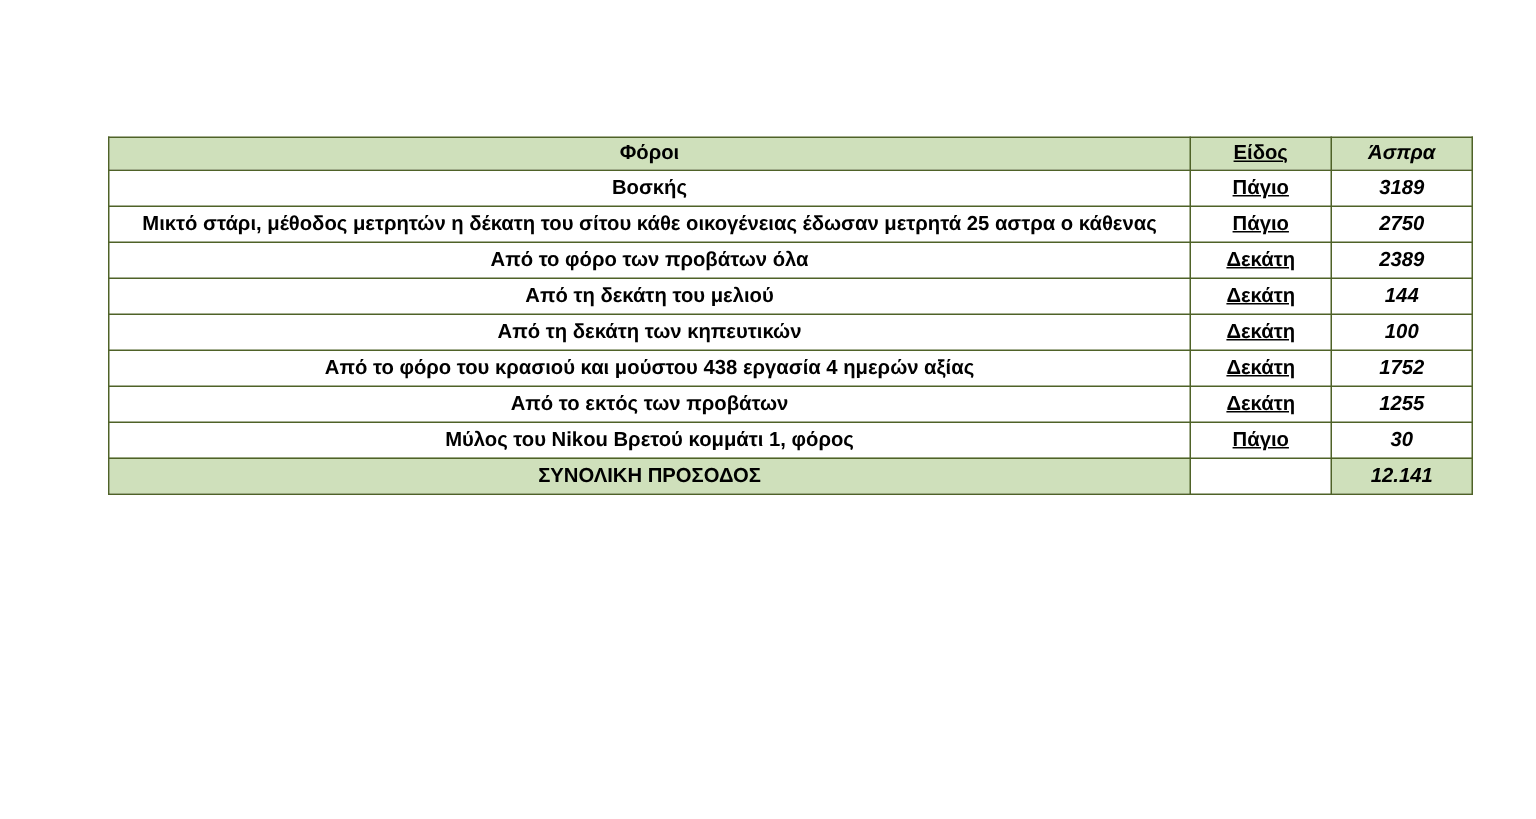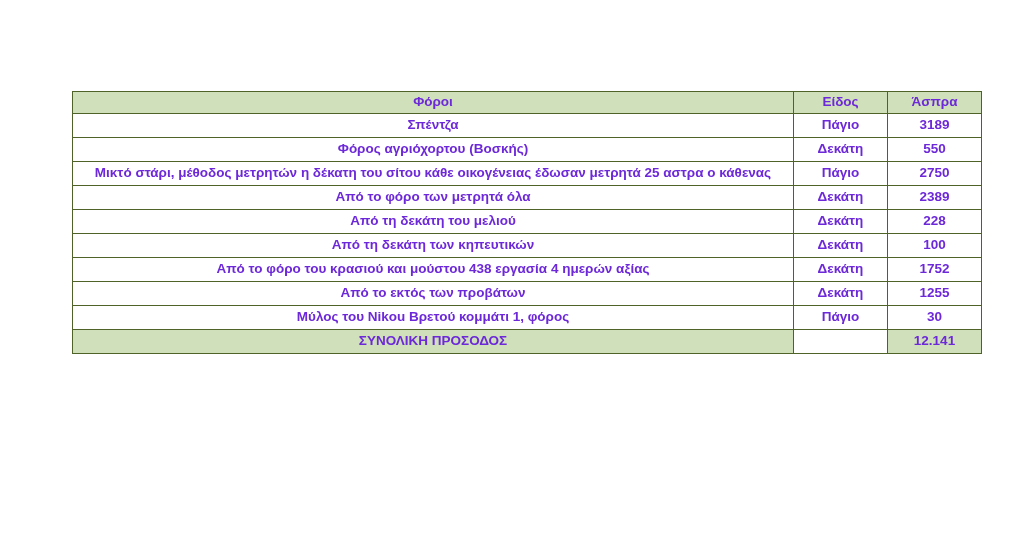--- a/index.html
+++ b/index.html
@@ -25,31 +25,31 @@
   table.tax-table {
     border-collapse: collapse;
     width: 884px;
     table-layout: fixed;
   }
   table.tax-table td, table.tax-table th {
     border: 1px solid #4f6228;
     padding: 2px 4px;
     font-size: 13.5px;
     font-weight: bold;
-    color: #6d28d9;
+    color: #000000;
     text-align: center;
     vertical-align: middle;
     line-height: 1.25;
   }
   thead th {
     background: #cfe0bb;
   }
   .col-desc { width: 712px; }
-  .col-type { width: 85px; }
-  .col-amount { width: 85px; }
+  .col-type { width: 85px; text-decoration: underline; }
+  .col-amount { width: 85px; font-style: italic; }
   tbody td {
     background: #ffffff;
     height: 19px;
   }
   tr.total-row td {
     background: #cfe0bb;
   }
   tr.total-row td.empty-cell {
     background: #ffffff;
   }
@@ -62,43 +62,38 @@
     <table class="tax-table">
       <thead>
         <tr>
           <th class="col-desc">Φόροι</th>
           <th class="col-type">Είδος</th>
           <th class="col-amount">Άσπρα</th>
         </tr>
       </thead>
       <tbody>
         <tr>
-          <td class="col-desc">Σπέντζα</td>
+          <td class="col-desc">Βοσκής</td>
           <td class="col-type">Πάγιο</td>
           <td class="col-amount">3189</td>
-        </tr>
-        <tr>
-          <td class="col-desc">Φόρος αγριόχορτου (Βοσκής)</td>
-          <td class="col-type">Δεκάτη</td>
-          <td class="col-amount">550</td>
         </tr>
         <tr>
           <td class="col-desc">Μικτό στάρι, μέθοδος μετρητών η δέκατη του σίτου κάθε οικογένειας έδωσαν μετρητά 25 αστρα ο κάθενας</td>
           <td class="col-type">Πάγιο</td>
           <td class="col-amount">2750</td>
         </tr>
         <tr>
-          <td class="col-desc">Από το φόρο των μετρητά όλα</td>
+          <td class="col-desc">Από το φόρο των προβάτων όλα</td>
           <td class="col-type">Δεκάτη</td>
           <td class="col-amount">2389</td>
         </tr>
         <tr>
           <td class="col-desc">Από τη δεκάτη του μελιού</td>
           <td class="col-type">Δεκάτη</td>
-          <td class="col-amount">228</td>
+          <td class="col-amount">144</td>
         </tr>
         <tr>
           <td class="col-desc">Από τη δεκάτη των κηπευτικών</td>
           <td class="col-type">Δεκάτη</td>
           <td class="col-amount">100</td>
         </tr>
         <tr>
           <td class="col-desc">Από το φόρο του κρασιού και μούστου 438 εργασία 4 ημερών αξίας</td>
           <td class="col-type">Δεκάτη</td>
           <td class="col-amount">1752</td>

